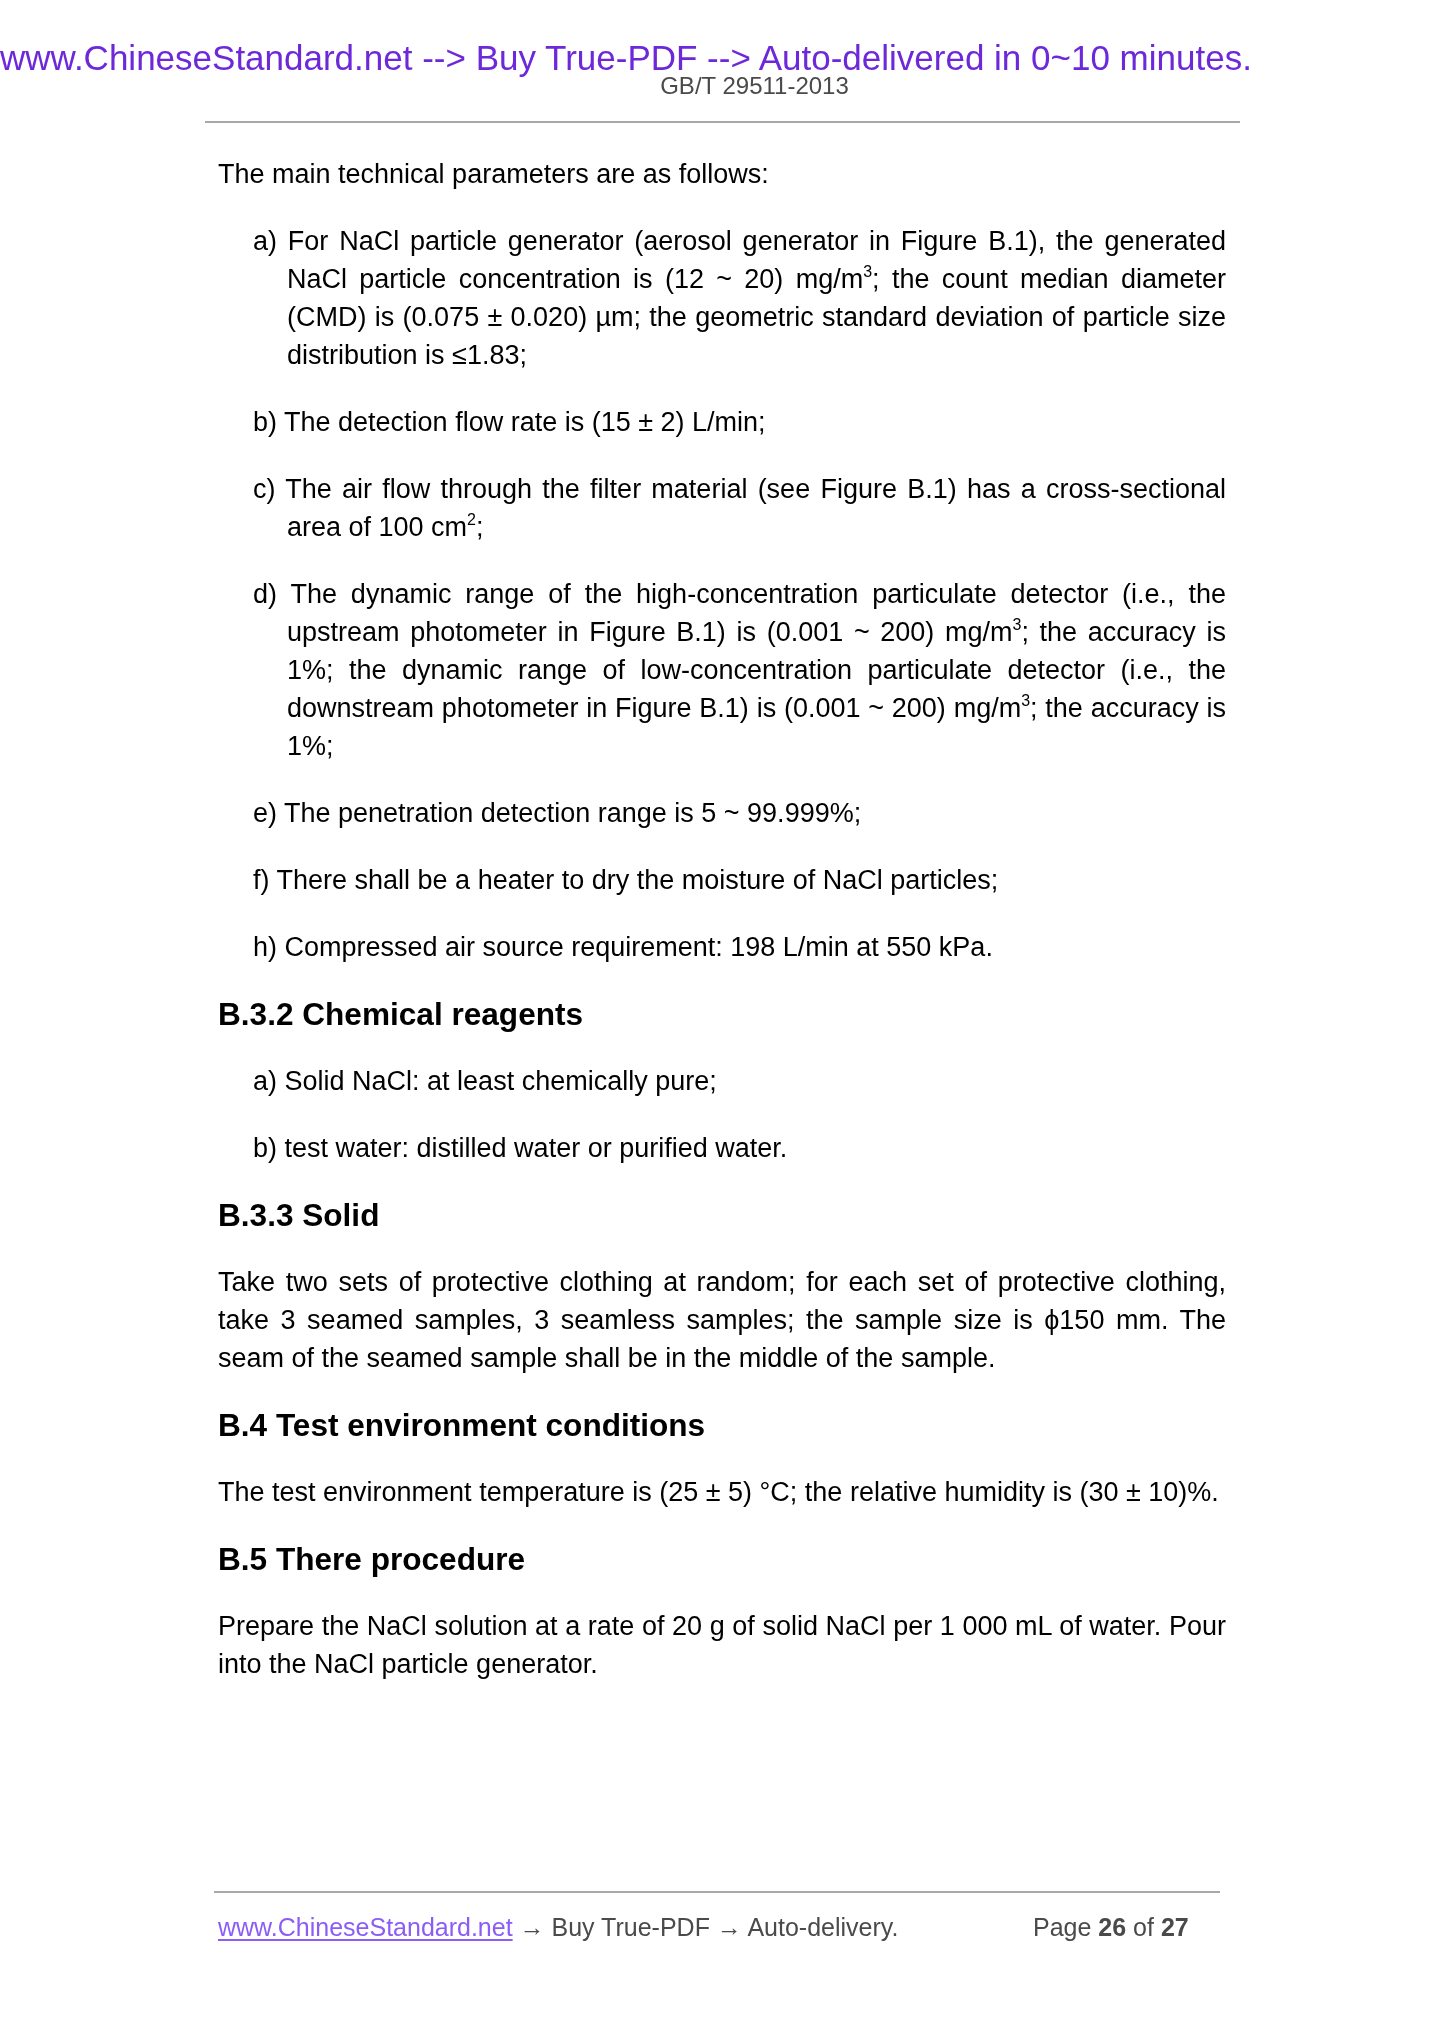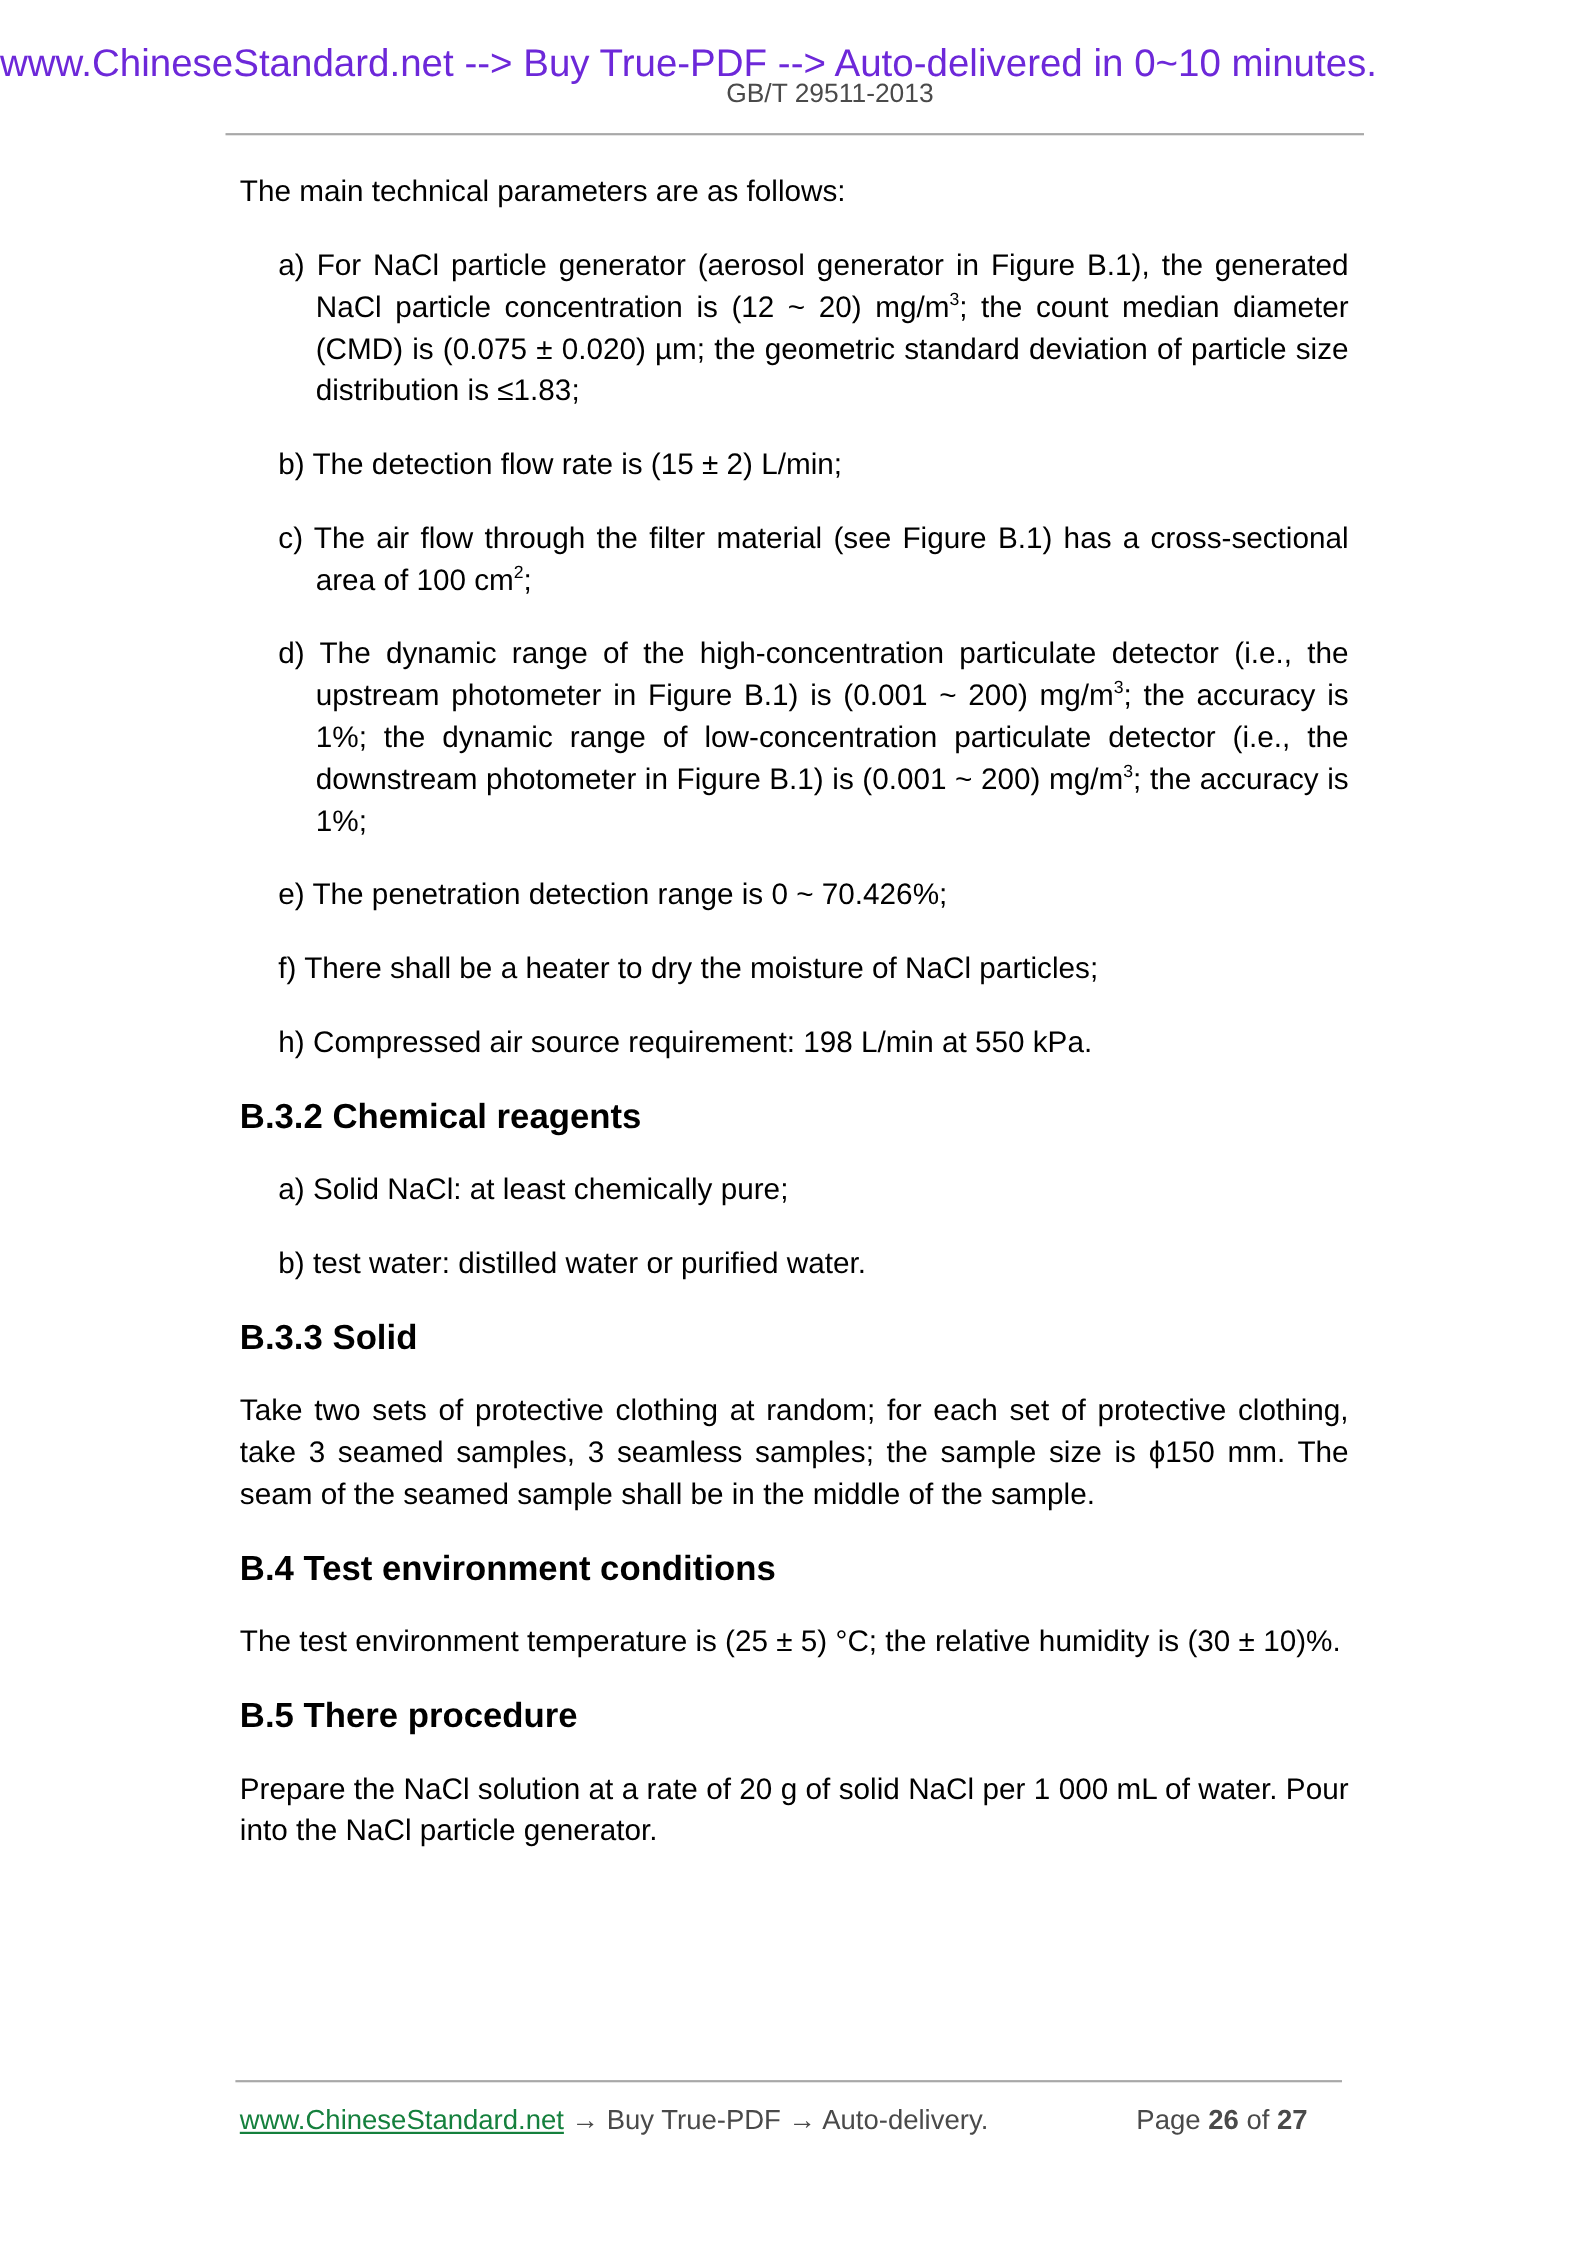--- a/index.html
+++ b/index.html
@@ -90,21 +90,21 @@
       position: absolute;
       left: 218px;
       top: 1912px;
       width: 1000px;
       font-size: 25px;
       line-height: 30px;
       color: #4a4a4a;
       white-space: nowrap;
     }
     .footer-link {
-      color: #15803d;
+      color: #8b5cf6;
       text-decoration: underline;
       text-underline-offset: 3px;
     }
     .footer-pageinfo {
       position: absolute;
       left: 815px;
       top: 0;
     }
     .footer-pageinfo b {
       font-weight: bold;
@@ -122,21 +122,21 @@
   <p class="para">The main technical parameters are as follows:</p>
 
   <p class="list-item"><span>a)</span> <span>For NaCl particle generator (aerosol generator in Figure B.1), the generated NaCl particle concentration is (12 ~ 20) mg/m</span><sup>3</sup><span>; the count median diameter (CMD) is (0.075 ± 0.020) µm; the geometric standard deviation of particle size distribution is ≤1.83;</span></p>
 
   <p class="list-item"><span>b)</span> <span>The detection flow rate is (15 ± 2) L/min;</span></p>
 
   <p class="list-item"><span>c)</span> <span>The air flow through the filter material (see Figure B.1) has a cross-sectional area of 100 cm</span><sup>2</sup><span>;</span></p>
 
   <p class="list-item"><span>d)</span> <span>The dynamic range of the high-concentration particulate detector (i.e., the upstream photometer in Figure B.1) is (0.001 ~ 200) mg/m</span><sup>3</sup><span>; the accuracy is 1%; the dynamic range of low-concentration particulate detector (i.e., the downstream photometer in Figure B.1) is (0.001 ~ 200) mg/m</span><sup>3</sup><span>; the accuracy is 1%;</span></p>
 
-  <p class="list-item"><span>e)</span> <span>The penetration detection range is 0 ~ 70.426%;</span></p>
+  <p class="list-item"><span>e)</span> <span>The penetration detection range is 5 ~ 99.999%;</span></p>
 
   <p class="list-item"><span>f)</span> <span>There shall be a heater to dry the moisture of NaCl particles;</span></p>
 
 
   <p class="list-item"><span>h)</span> <span>Compressed air source requirement: 198 L/min at 550 kPa.</span></p>
 
   <h3 class="section-heading">B.3.2 Chemical reagents</h3>
 
   <p class="list-item simple"><span>a)</span> <span>Solid NaCl: at least chemically pure;</span></p>
 

